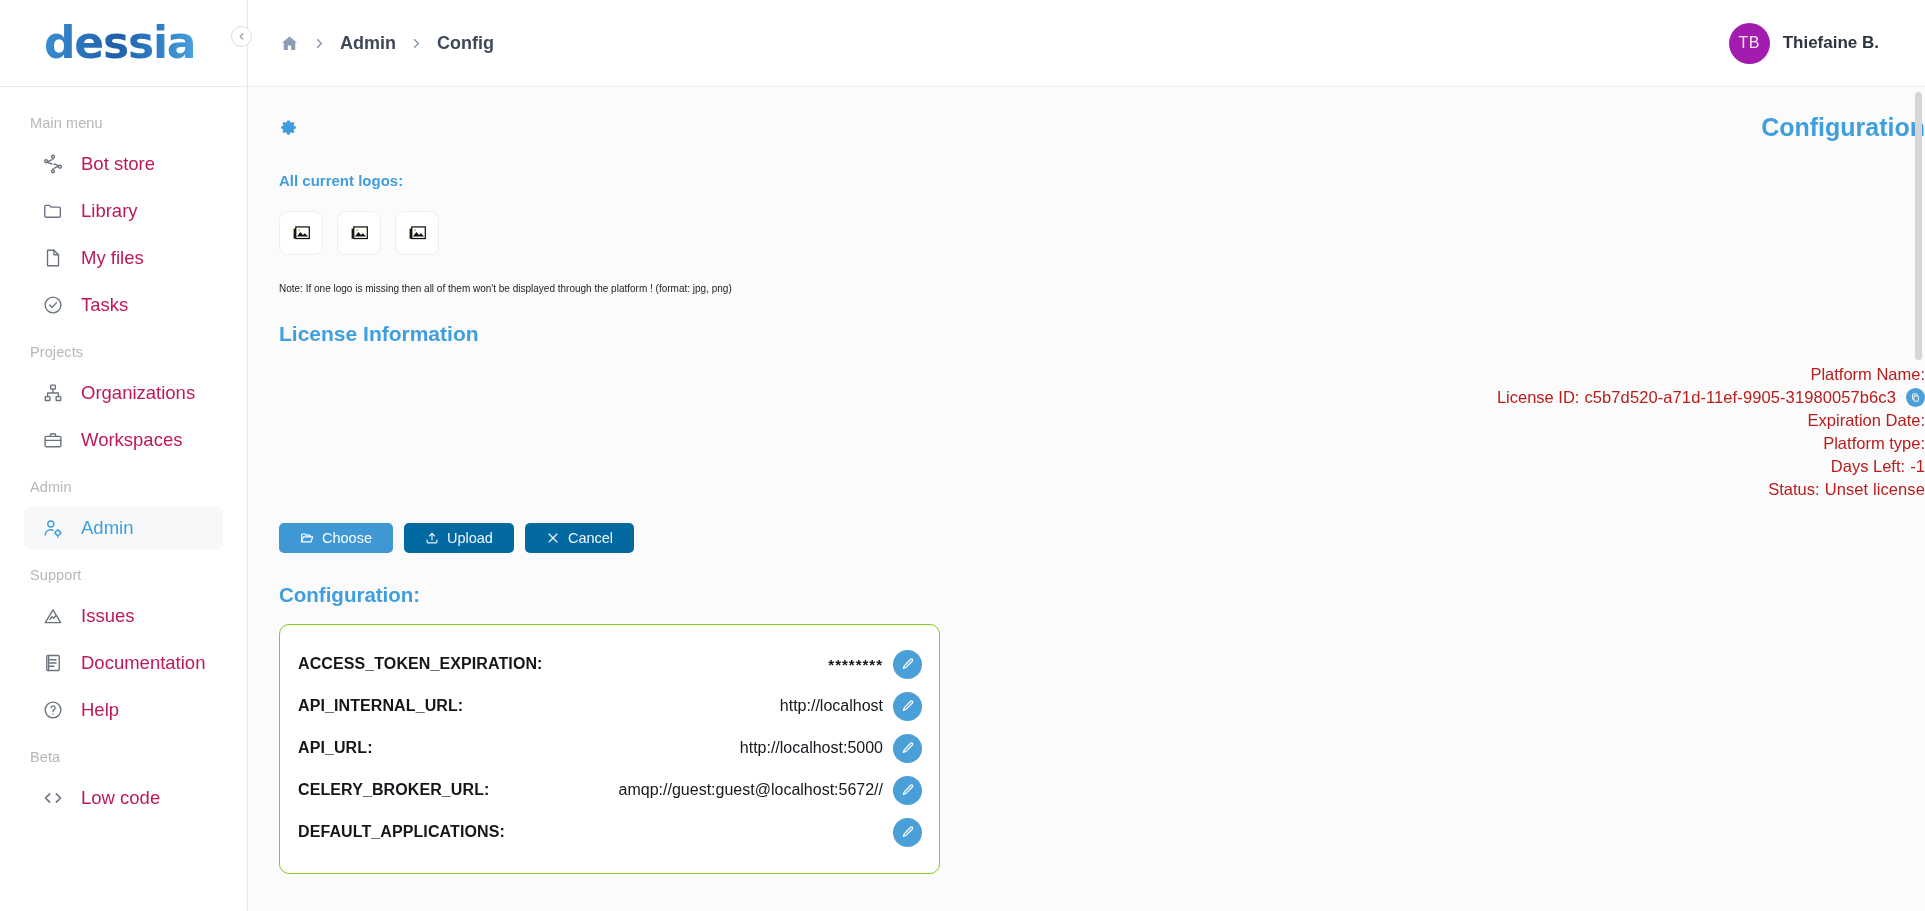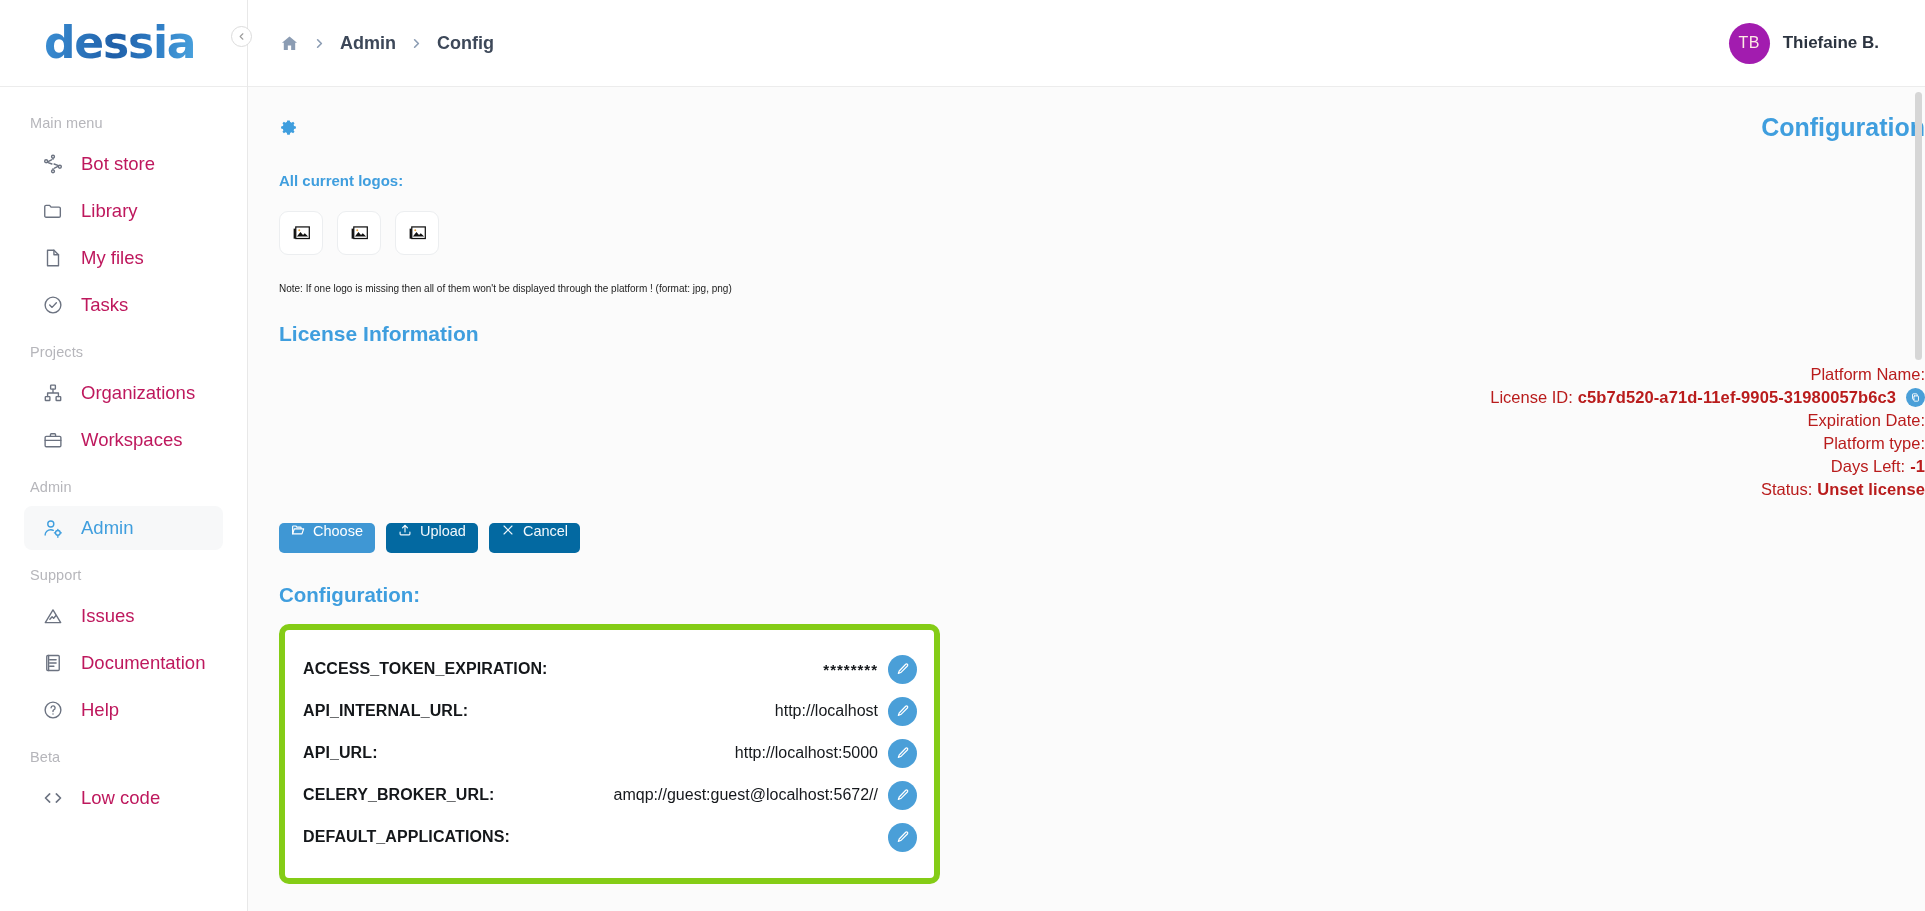--- a/index.html
+++ b/index.html
@@ -150,51 +150,51 @@
 
   .lic-line {
     font-size: 16.5px;
     color: #b91c1c;
     line-height: 23px;
     margin-bottom: 0px;
     display: flex; align-items: center;
     height: 23px;
     justify-content: flex-end;
   }
-  .lic-line b { font-weight: 700; margin-left: 5px; letter-spacing: 0.1px;}
+  .lic-line b { font-weight: 400; margin-left: 5px; letter-spacing: 0.1px;}
   .copy-btn {
     width: 19px; height: 19px; border-radius: 50%;
     background: #4a9fd8;
     margin-left: 10px;
     display: inline-flex; align-items: center; justify-content: center;
     cursor: pointer;
     flex: 0 0 19px;
   }
   .copy-btn svg { width: 11px; height: 11px; }
 
   .btn-row { display: flex; gap: 11px; margin-top: 22px; }
   .btn {
     height: 30px;
-    padding: 0 12px;
+    padding: 0 21px;
     border: none; border-radius: 5px;
-    display: flex; align-items: flex-start; gap: 8px;
+    display: flex; align-items: center; gap: 8px;
     font-size: 14.5px; font-weight: 400;
     color: #ffffff;
     cursor: pointer;
     font-family: "Liberation Sans", sans-serif;
   }
   .btn svg { width: 14px; height: 14px; }
   .btn-primary { background: #3f97d4; }
   .btn-disabled { background: #0369a1; color: #f2f8fc; cursor: default; }
 
   .cfg-card {
     margin-top: 14px;
     width: 661px;
     background: #ffffff;
-    border: 6px solid #84cc16;
+    border: 1px solid #84cc16;
     border-radius: 10px;
     padding: 18px 17px 20px 18px;
   }
   .cfg-row {
     display: flex; align-items: center;
     height: 42px;
     gap: 10px;
   }
   .cfg-key {
     font-size: 16px;

